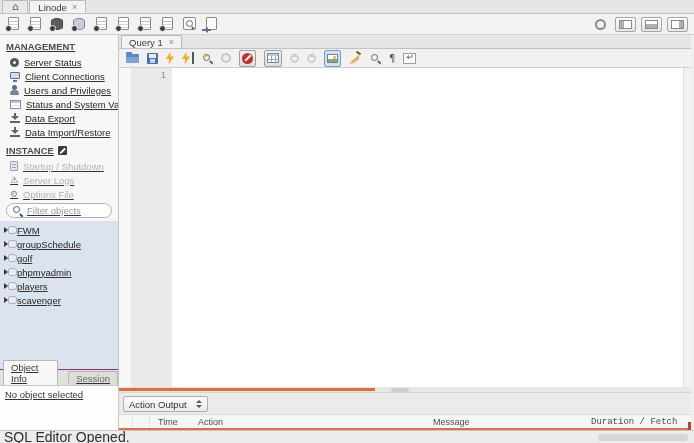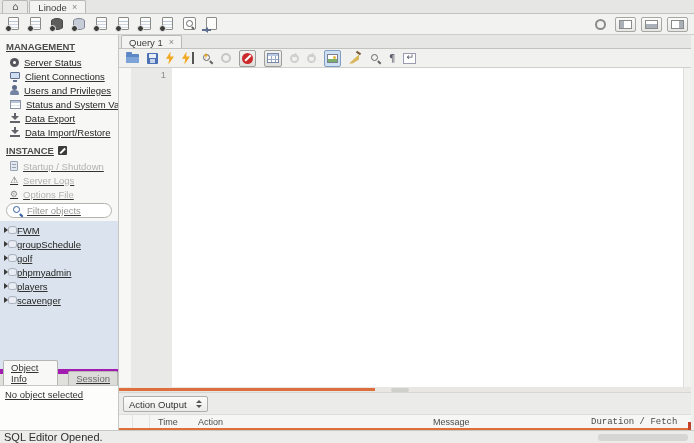--- a/index.html
+++ b/index.html
@@ -79,21 +79,21 @@
   .magn.blue::before { border-color:#2f5e9e; }
   .magn.blue::after { background:#2f5e9e; }
   .filter-input { border:none; outline:none; flex:1; min-width:0; font-size:9.5px; font-family:"Liberation Sans",sans-serif; color:#333; background:transparent; }
   .filter-input::placeholder { color:#9a9a98; }
   .schema-list { flex:1; background:#dbe4ee; padding-top:2px; }
   .schema-item { display:flex; align-items:center; gap:0; height:14px; padding-left:4px; font-size:9.5px; color:#1f1f1d; }
   .tri { width:0; height:0; border-left:4px solid #3a3a38; border-top:3px solid transparent; border-bottom:3px solid transparent; flex:0 0 auto; }
   .cyl-s { width:9px; height:8px; background:#e9edf3; border:1px solid #a9b1bd; border-radius:4px/2.5px; flex:0 0 auto; }
 
   
-  .oi-tabs { height:16px; background:#e0e0dd; border-top:5px solid #a21caf; display:flex; align-items:flex-end; padding-left:3px; gap:10px; }
+  .oi-tabs { height:16px; background:#e0e0dd; border-top:1px solid #a21caf; display:flex; align-items:flex-end; padding-left:3px; gap:10px; }
   .oi-tab { font-size:9.5px; padding:1px 7px 1px 7px; border:1px solid #b6b6b3; border-bottom:none; border-radius:2px 2px 0 0; background:#dcdcd9; color:#6b6b69; }
   .oi-tab.active { background:#f8f8f6; color:#333; }
   .oi-panel { height:45px; background:#fdfdfc; border-top:1px solid #c9c9c6; padding:3px 5px; font-size:9.5px; color:#333; }
 
   
   .main { position:absolute; top:35px; left:119px; right:3px; bottom:13px; display:flex; flex-direction:column; }
   .qtabbar { height:14px; background:#e6e6e4; border-bottom:1px solid #c2c2bf; display:flex; align-items:flex-end; padding-left:2px; }
   .qtab { height:13px; display:flex; align-items:center; gap:6px; padding:0 7px; font-size:9.5px; color:#3c3c3a; background:#f3f3f1; border:1px solid #b9b9b6; border-bottom:none; border-radius:2px 2px 0 0; }
   .qtab .close { color:#888; font-size:9px; }
 
@@ -146,21 +146,21 @@
   .spin i { display:block; width:0; height:0; border-left:3px solid transparent; border-right:3px solid transparent; }
   .spin .up { border-bottom:3.5px solid #555; }
   .spin .dn { border-top:3.5px solid #555; }
   .ao-header { position:absolute; left:0; right:0; bottom:0; height:16px; background:#f6f6f4; border-top:1px solid #dddddb; border-bottom:2px solid #dd6f3f; font-size:9px; color:#4c4c4a; }
   .ao-header .c1 { position:absolute; left:0; top:0; bottom:0; width:14px; border-right:1px solid #e3e3e1; }
   .ao-header .c2 { position:absolute; left:14px; top:0; bottom:0; width:17px; border-right:1px solid #e3e3e1; }
   .ao-col { position:absolute; top:2px; white-space:nowrap; }
   .ao-col.time { left:39px; } .ao-col.action { left:79px; } .ao-col.message { left:286px;margin-left:28px; } .ao-col.duration { left:472px;font-family:Liberation Mono, monospace; }
   .ao-redcap { position:absolute; right:0; bottom:-4px; width:3px; height:10px; background:#c4412a; }
 
-  .statusbar { position:absolute; left:0; right:0; bottom:0; height:13px; background:#ececea; border-top:1px solid #c8c8c5; display:flex; align-items:center; padding-left:4px; font-size:11px; color:#2e2e2c;margin-top:20px; }
+  .statusbar { position:absolute; left:0; right:0; bottom:0; height:13px; background:#ececea; border-top:1px solid #c8c8c5; display:flex; align-items:center; padding-left:4px; font-size:14px; color:#2e2e2c;margin-top:20px; }
   .hscroll-pill { position:absolute; right:6px; top:3px; width:90px; height:7px; background:#d6d6d3; border-radius:3px; }
 </style>
 </head>
 <body>
 
 <div class="app">
 
   <div class="tabstrip">
     <div class="wtab home">
       <span class="home-glyph uni">⌂</span>

